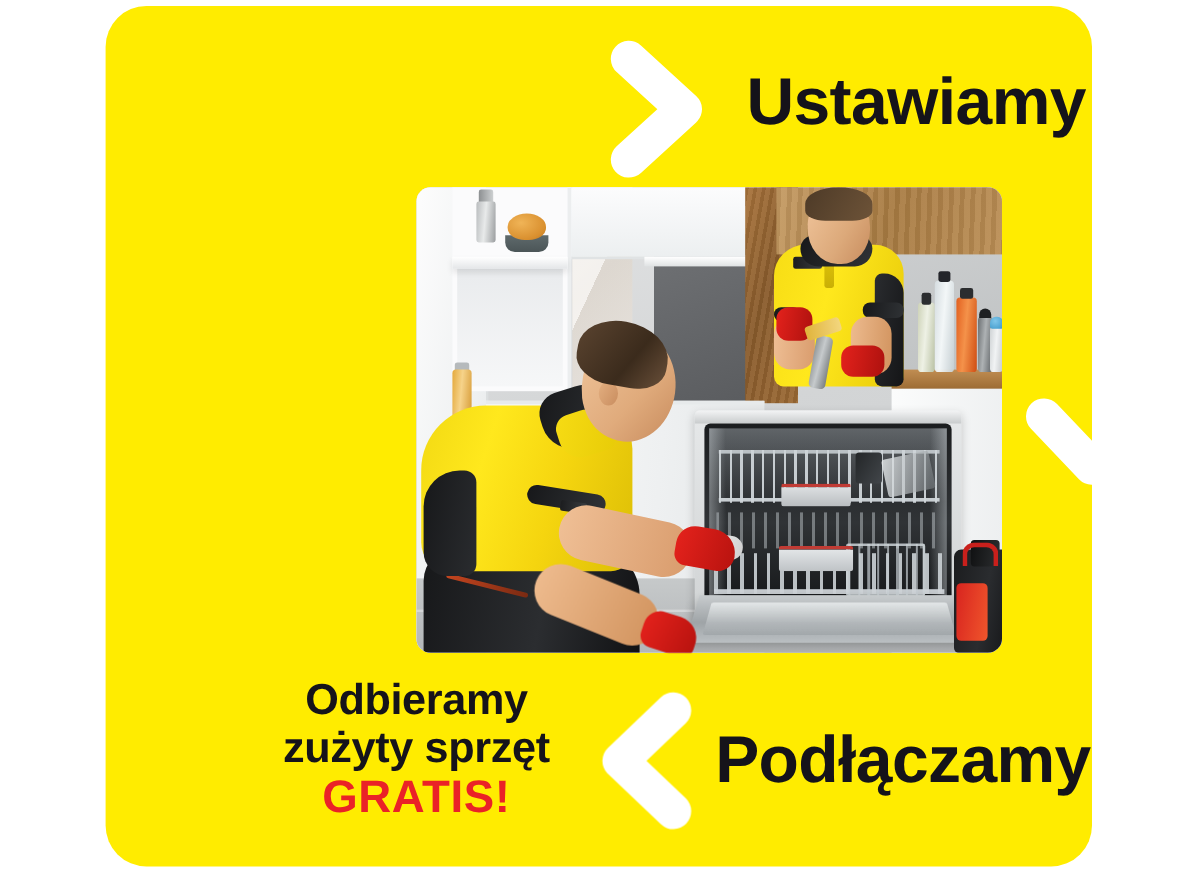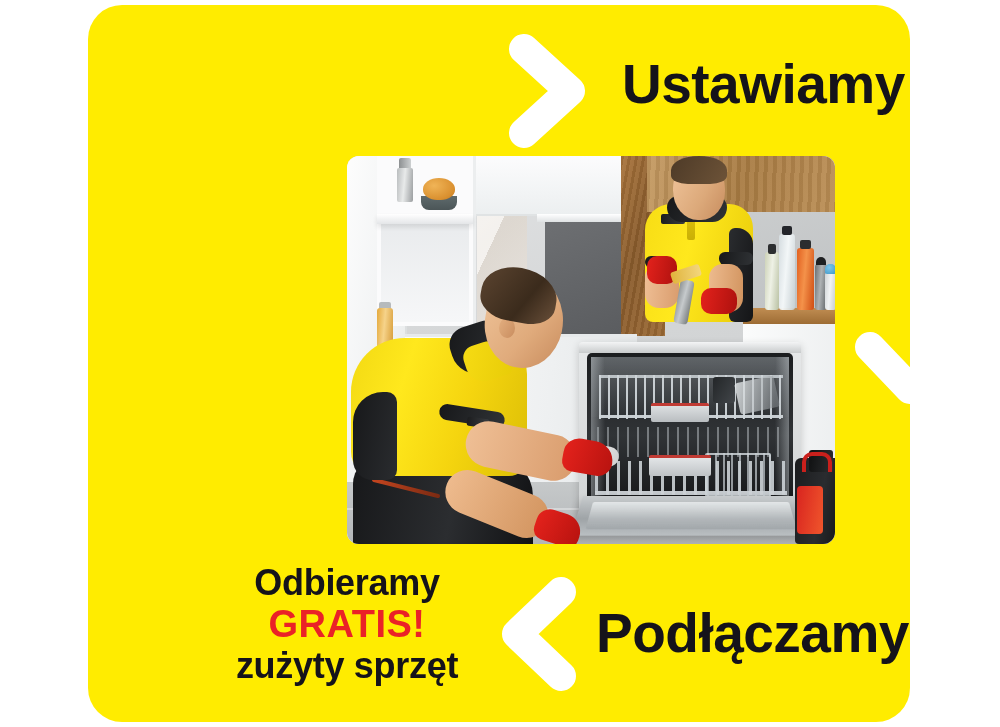--- a/index.html
+++ b/index.html
@@ -679,22 +679,22 @@
   </div>
 
   <div class="chevron" id="chevron-down-right">
     <svg width="112" height="82" viewBox="0 0 112 82" aria-hidden="true">
       <polyline points="16,16 56,58 96,16" fill="none" stroke="#ffffff" stroke-width="30" stroke-linecap="round" stroke-linejoin="round"></polyline>
     </svg>
   </div>
 
   <div id="pickup-block">
     <div class="pickup-line">Odbieramy</div>
+    <div class="pickup-line">zużyty sprzęt</div>
     <div class="pickup-line accent">GRATIS!</div>
-    <div class="pickup-line">zużyty sprzęt</div>
   </div>
 
   <div class="chevron" id="chevron-left-bottom">
     <svg width="82" height="116" viewBox="0 0 82 116" aria-hidden="true">
       <polyline points="62,16 18,58 62,100" fill="none" stroke="#ffffff" stroke-width="30" stroke-linecap="round" stroke-linejoin="round"></polyline>
     </svg>
   </div>
 
   <div class="headline" id="label-podlaczamy">Podłączamy</div>
 

